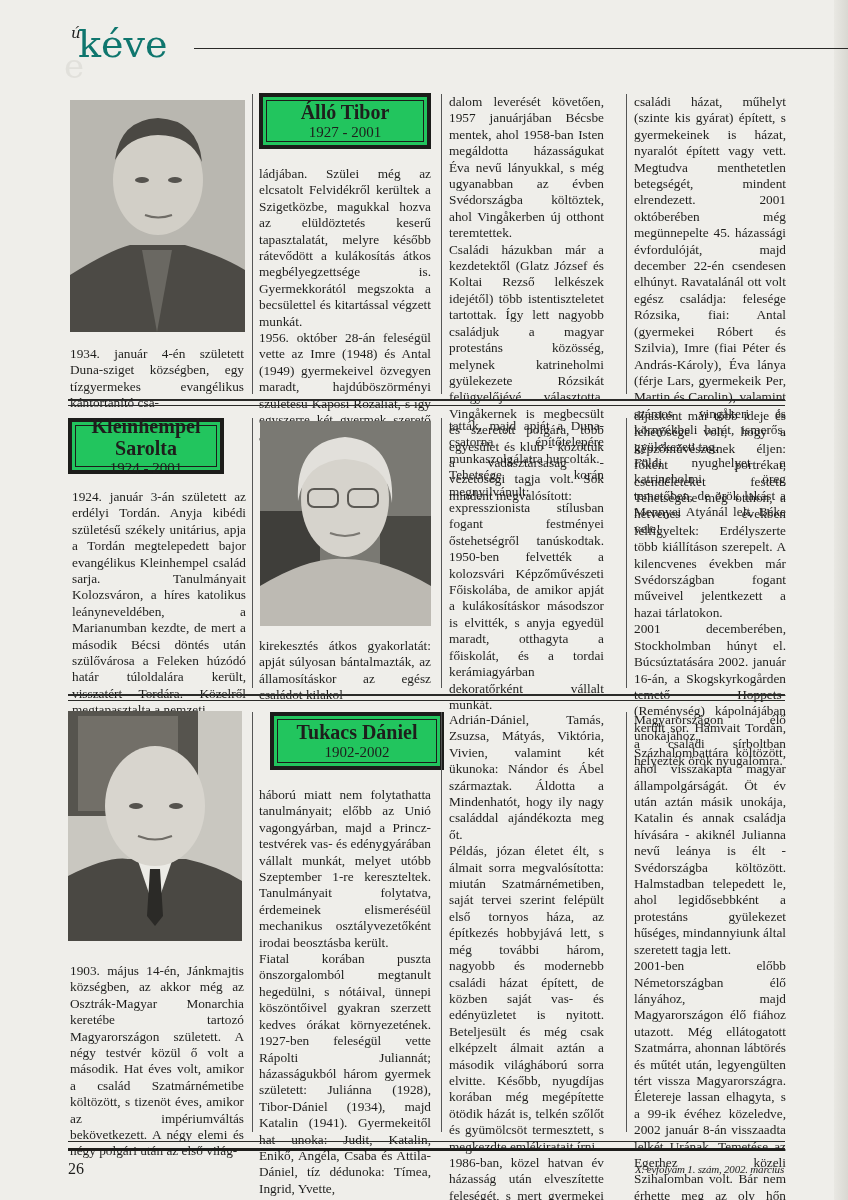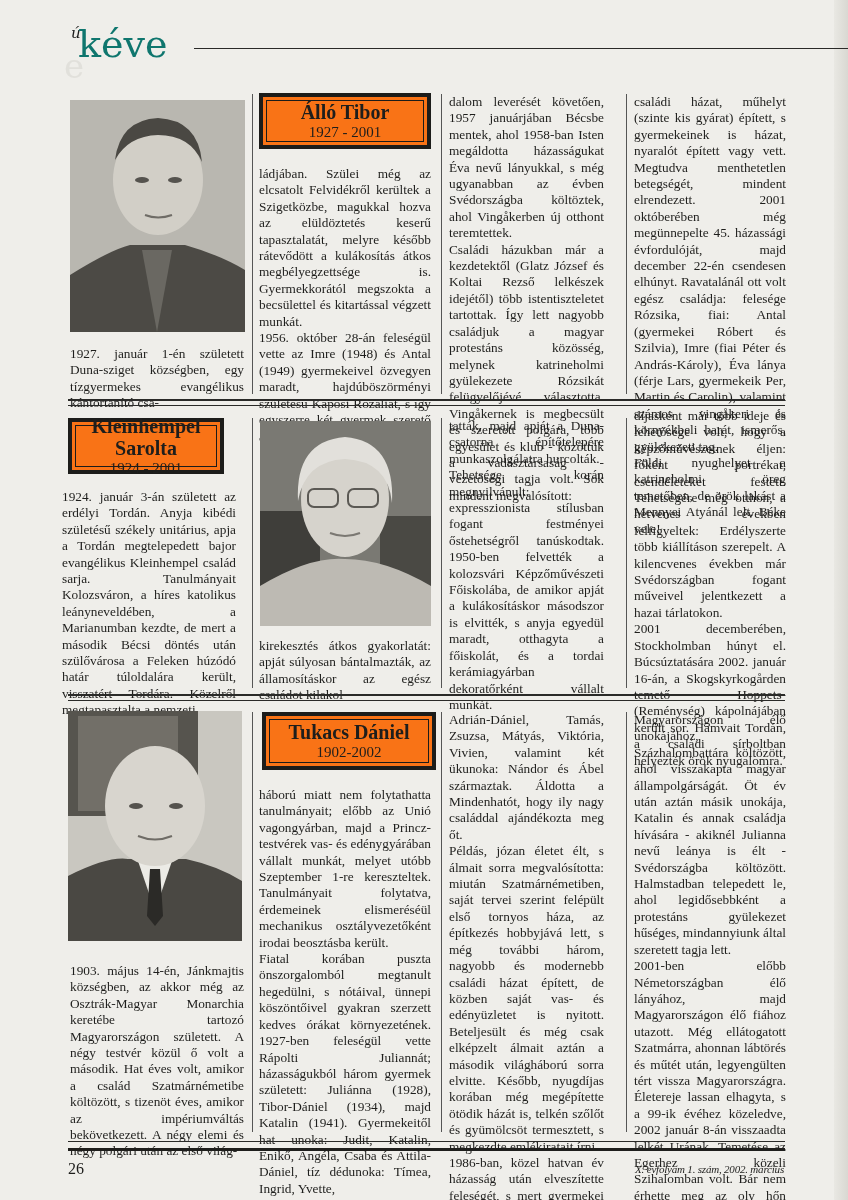--- a/index.html
+++ b/index.html
@@ -37,21 +37,21 @@
   .col p { margin: 0; text-indent: 0; }
   .vrule { position: absolute; width: 0; border-left: 1px solid #555; }
 
   .hrule-double {
     position: absolute; left: 68px; width: 717px; height: 4px;
     border-top: 2px solid #2a2a28; border-bottom: 1px solid #2a2a28;
   }
 
   
   .namebox {
-    position: absolute; background: #f97316;
+    position: absolute; background: #22c55e;
     border: 4px solid #1c1c1a; box-sizing: border-box; padding: 3px;
   }
   .namebox .inner {
     border: 1px solid #1c1c1a; height: 100%; box-sizing: border-box;
     text-align: center; display: flex; flex-direction: column; justify-content: center;
   }
   .namebox .name { font-weight: bold; font-size: 20px; line-height: 22px; }
   .namebox .years { font-size: 15px; line-height: 19px; }
 
   
@@ -85,21 +85,21 @@
       <path d="M0 175 Q40 150 60 145 L115 145 Q150 155 175 170 L175 232 L0 232Z" fill="#4c4a45"></path>
       <path d="M72 150 L87 232 L102 150Z" fill="#6a6862"></path>
       <ellipse cx="88" cy="80" rx="45" ry="55" fill="#d2cfc7"></ellipse>
       <path d="M45 60 Q50 20 88 18 Q128 20 132 62 Q120 35 88 35 Q58 36 45 60Z" fill="#4a4843"></path>
       <ellipse cx="72" cy="80" rx="7" ry="3" fill="#55534e"></ellipse>
       <ellipse cx="105" cy="80" rx="7" ry="3" fill="#55534e"></ellipse>
       <path d="M75 115 Q88 120 102 115" stroke="#6f6c66" stroke-width="2" fill="none"></path>
     </svg>
   </div>
   <div class="col" style="left:70px; top:346px; width:174px;">
-    <p>1927. január 1-én született Duna-sziget községben, egy tízgyermekes evangélikus kántortanító csa-</p>
+    <p>1934. január 4-én született Duna-sziget községben, egy tízgyermekes evangélikus kántortanító csa-</p>
   </div>
 
   <div class="vrule" style="left:252px; top:94px; height:300px;"></div>
 
   <div class="namebox" style="left:259px; top:93px; width:172px; height:56px;">
     <div class="inner">
       <div class="name">Álló Tibor</div>
       <div class="years">1927 - 2001</div>
     </div>
   </div>
@@ -125,21 +125,21 @@
 
 <div class="hrule-double" style="top:399px;"></div>
 
 <section>
   <div class="namebox" style="left:68px; top:418px; width:156px; height:56px;">
     <div class="inner">
       <div class="name">Kleinhempel Sarolta</div>
       <div class="years">1924 - 2001</div>
     </div>
   </div>
-  <div class="col" style="left:62px; top:489px; width:174px;">
+  <div class="col" style="left:72px; top:489px; width:174px;">
     <p>1924. január 3-án született az erdélyi Tordán. Anyja kibédi születésű székely unitárius, apja a Tordán megtelepedett bajor evangélikus Kleinhempel család sarja. Tanulmányait Kolozsváron, a híres katolikus leányneveldében, a Marianumban kezdte, de mert a második Bécsi döntés után szülővárosa a Feleken húzódó határ túloldalára került, visszatért Tordára. Közelről megtapasztalta a nemzeti</p>
   </div>
 
   <div class="vrule" style="left:252px; top:418px; height:270px;"></div>
 
   <div class="photo" style="left:260px; top:421px; width:171px; height:205px;">
     <svg viewBox="0 0 171 205" preserveAspectRatio="none">
       <rect width="171" height="205" fill="#7a7973"></rect>
       <rect x="0" y="90" width="60" height="100" fill="#3f3e3a"></rect>
       <rect x="120" y="95" width="51" height="80" fill="#4a4944"></rect>
@@ -186,21 +186,21 @@
       <ellipse cx="108" cy="95" rx="7" ry="3" fill="#55534e"></ellipse>
       <path d="M70 125 Q87 132 104 125" stroke="#6f6c66" stroke-width="2" fill="none"></path>
     </svg>
   </div>
   <div class="col" style="left:70px; top:963px; width:174px;">
     <p>1903. május 14-én, Jánkmajtis községben, az akkor még az Osztrák-Magyar Monarchia keretébe tartozó Magyarországon született. A négy testvér közül ő volt a második. Hat éves volt, amikor a család Szatmárnémetibe költözött, s tizenöt éves, amikor az impériumváltás bekövetkezett. A négy elemi és négy polgári után az első világ-</p>
   </div>
 
   <div class="vrule" style="left:252px; top:712px; height:420px;"></div>
 
-  <div class="namebox" style="left:262px; top:712px; width:174px; height:58px;">
+  <div class="namebox" style="left:270px; top:712px; width:174px; height:58px;">
     <div class="inner">
       <div class="name">Tukacs Dániel</div>
       <div class="years">1902-2002</div>
     </div>
   </div>
   <div class="col" style="left:259px; top:787px; width:172px;">
     <p>háború miatt nem folytathatta tanulmányait; előbb az Unió vagongyárban, majd a Princz-testvérek vas- és edénygyárában vállalt munkát, melyet utóbb Szeptember 1-re kereszteltek. Tanulmányait folytatva, érdemeinek elismeréséül mechanikus osztályvezetőként irodai beosztásba került.</p>
     <p>Fiatal korában puszta önszorgalomból megtanult hegedülni, s nótáival, ünnepi köszöntőivel gyakran szerzett kedves órákat környezetének. 1927-ben feleségül vette Rápolti Juliannát; házasságukból három gyermek született: Juliánna (1928), Tibor-Dániel (1934), majd Katalin (1941). Gyermekeitől hat unoka: Judit, Katalin, Enikő, Angéla, Csaba és Attila-Dániel, tíz dédunoka: Tímea, Ingrid, Yvette,</p>
   </div>
 

